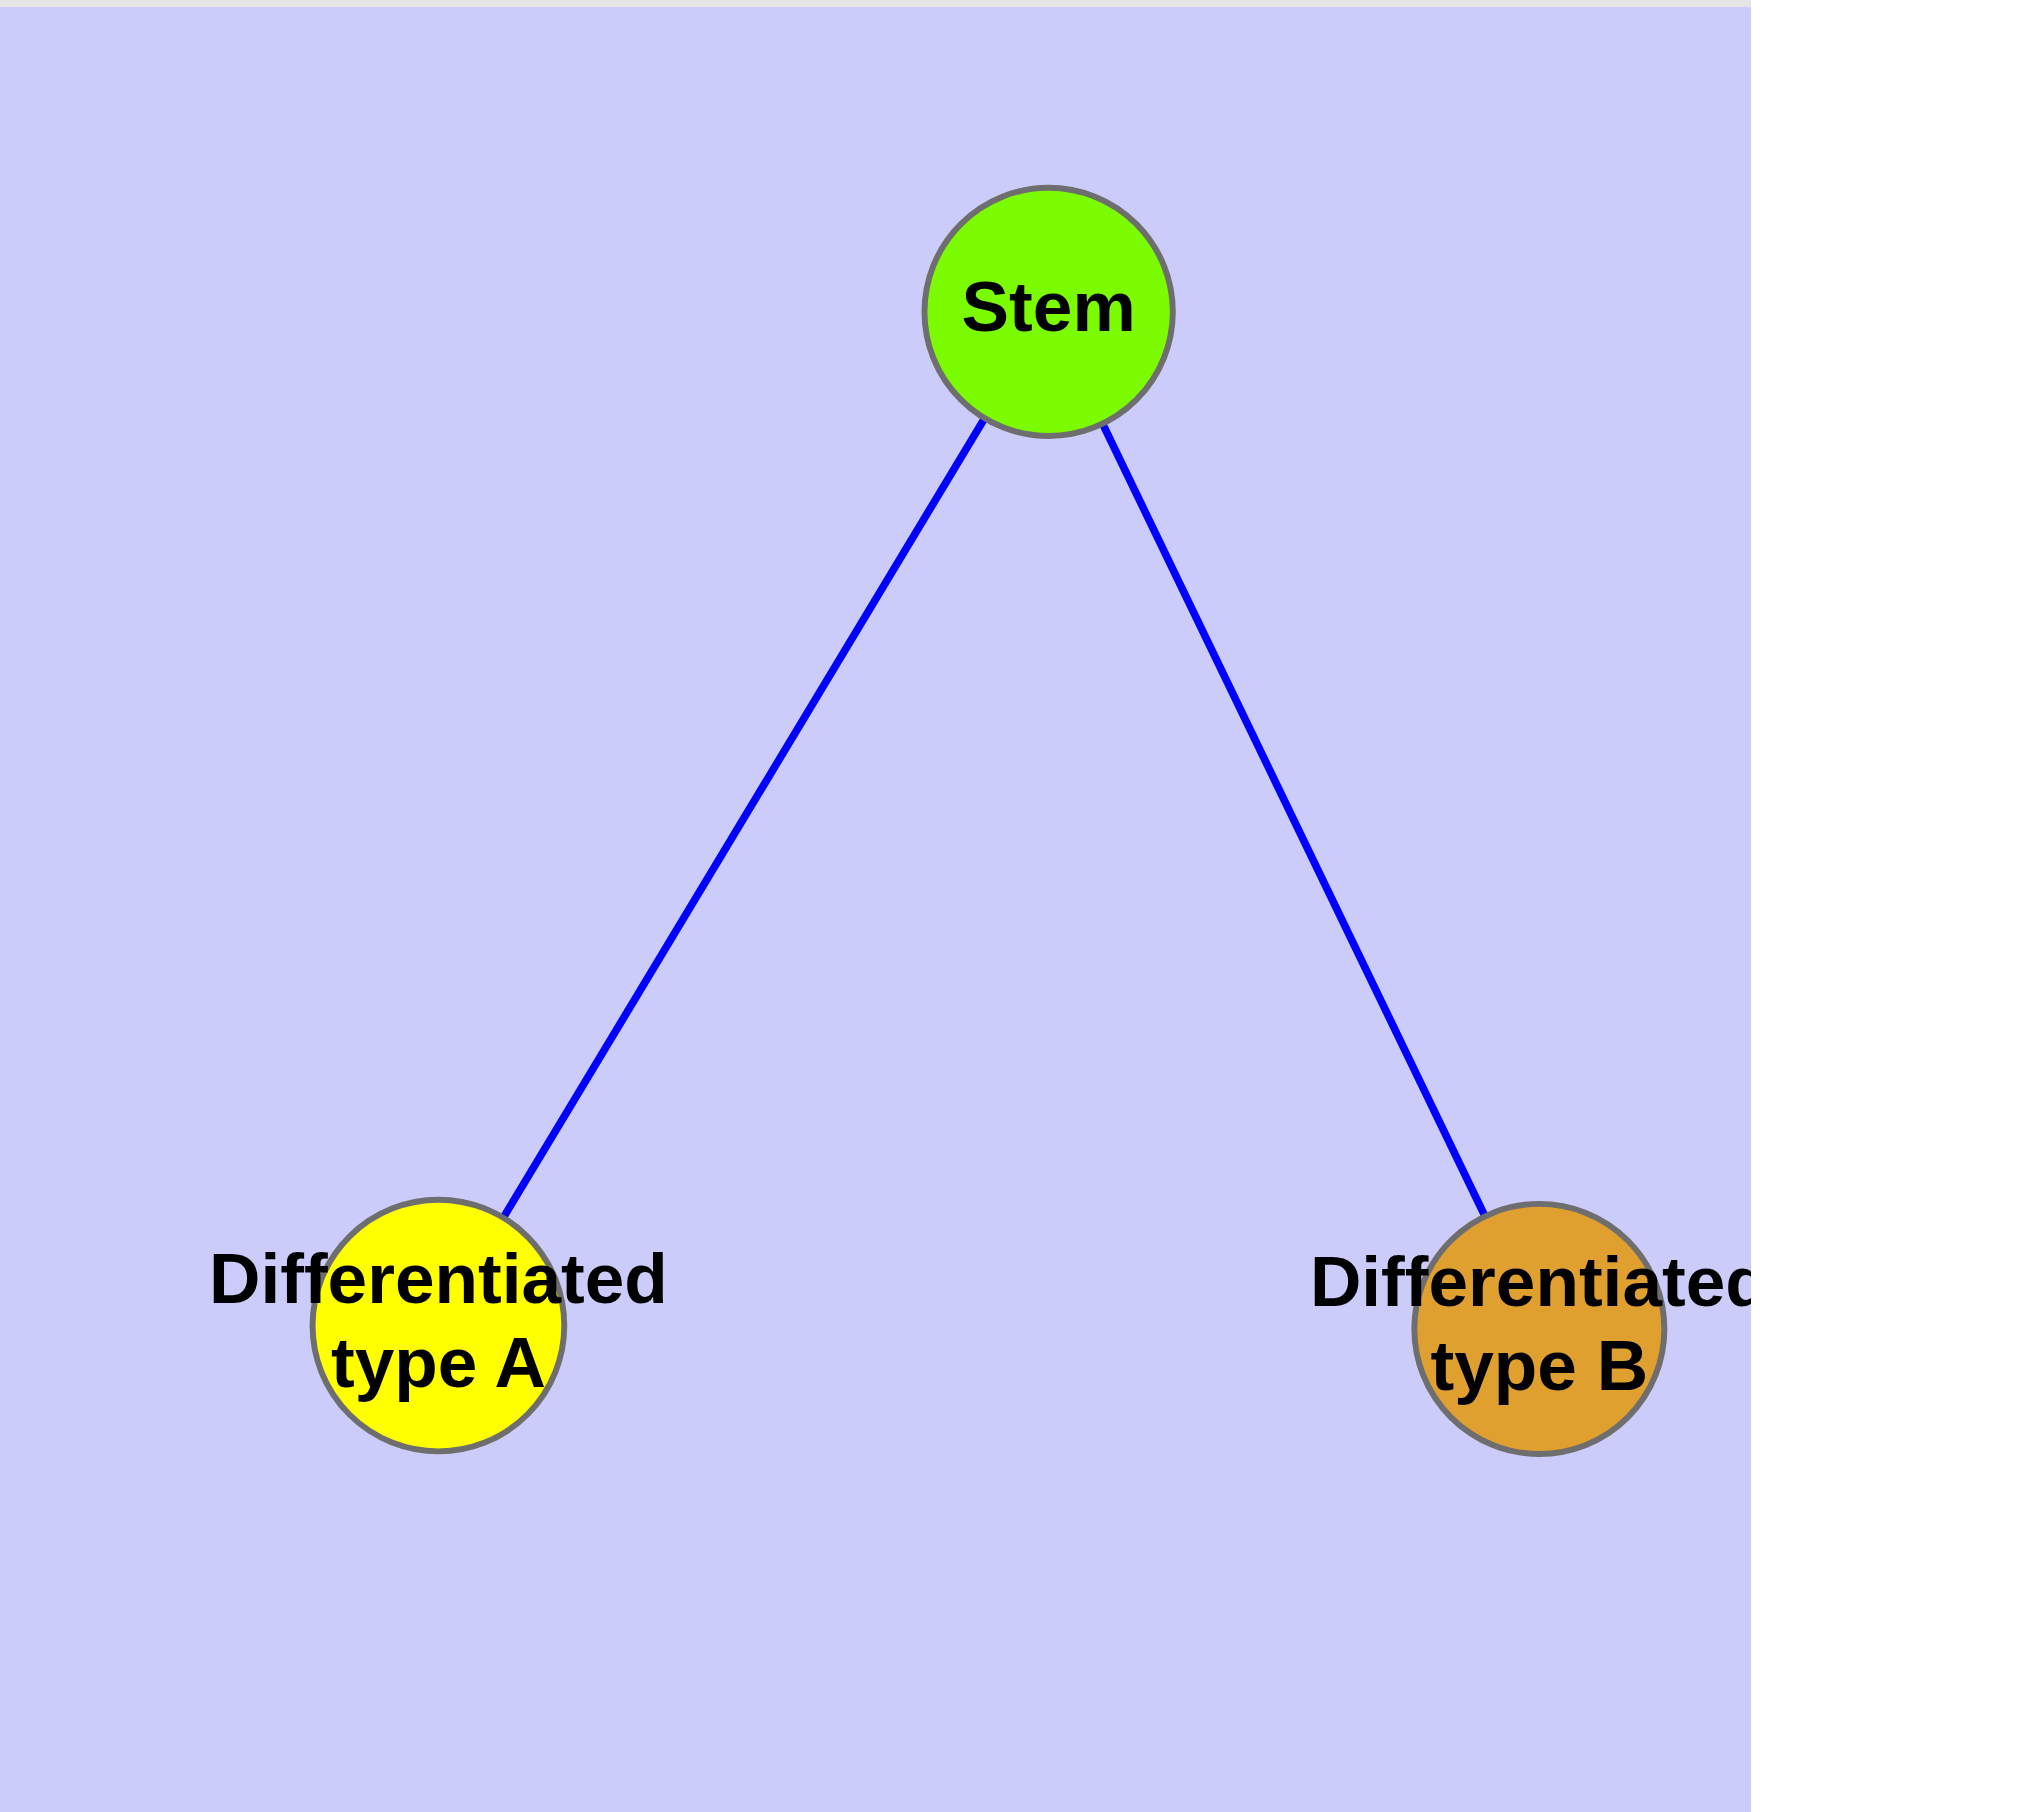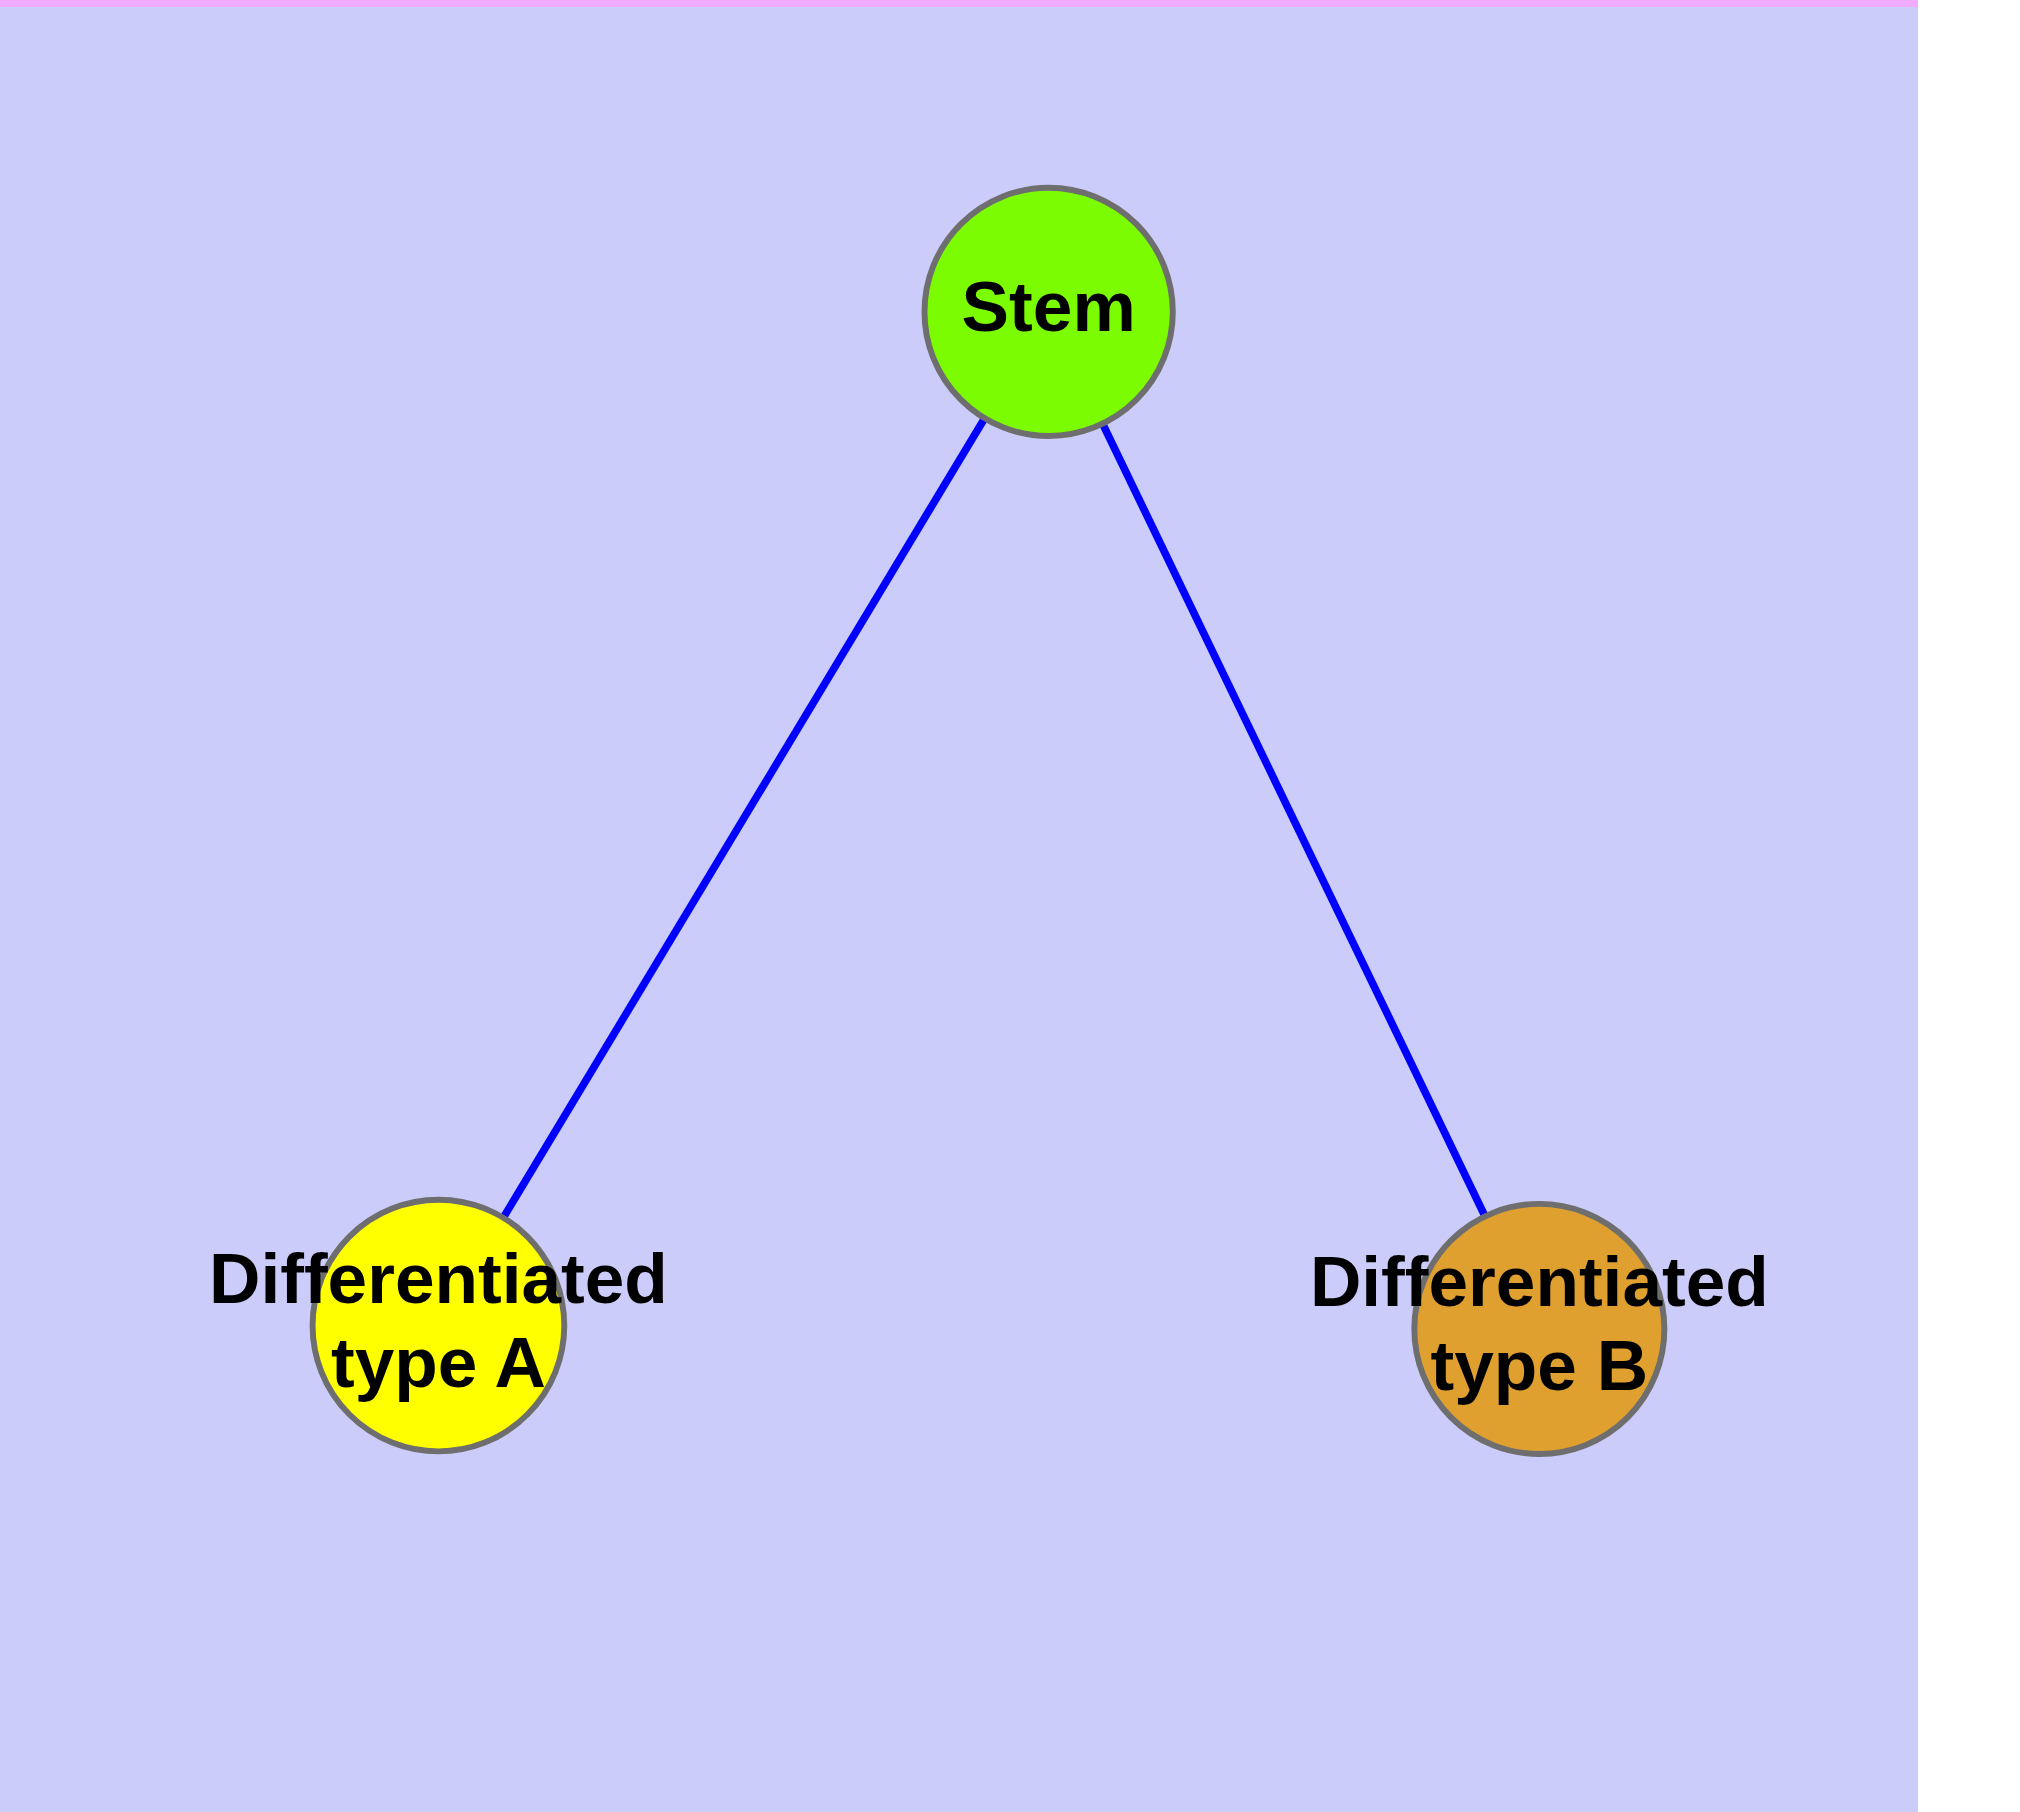--- a/index.html
+++ b/index.html
@@ -34,21 +34,21 @@
     font-weight: bold;
     fill: #000000;
     font-family: "Liberation Sans", "DejaVu Sans", sans-serif;
     text-anchor: middle;
     dominant-baseline: middle;
   }
 </style>
 </head>
 <body>
 
-<div id="canvas" style="width: 1918px; height: 1812px; background: #f0abfc;">
+<div id="canvas" style="width: 1751px; height: 1812px; background: #e5e5e5;">
 
   <div id="plot-bg" style="background: rgb(204, 204, 250);"></div>
 
   <svg id="graph-svg" viewBox="0 0 2384 2138" style="width: 2021px; height: 1812px;">
     <g id="edges-layer">
         <line x1="1237" y1="368" x2="517" y2="1564" stroke="#0000ff" stroke-width="9" stroke-linecap="butt"></line>
         <line x1="1237" y1="368" x2="1816" y2="1568" stroke="#0000ff" stroke-width="9" stroke-linecap="butt"></line>
       </g>
     <g id="nodes-layer">
         <circle cx="1237" cy="368" r="146.5" fill="#7cfc00" stroke="#6e6e6e" stroke-width="7"></circle>

